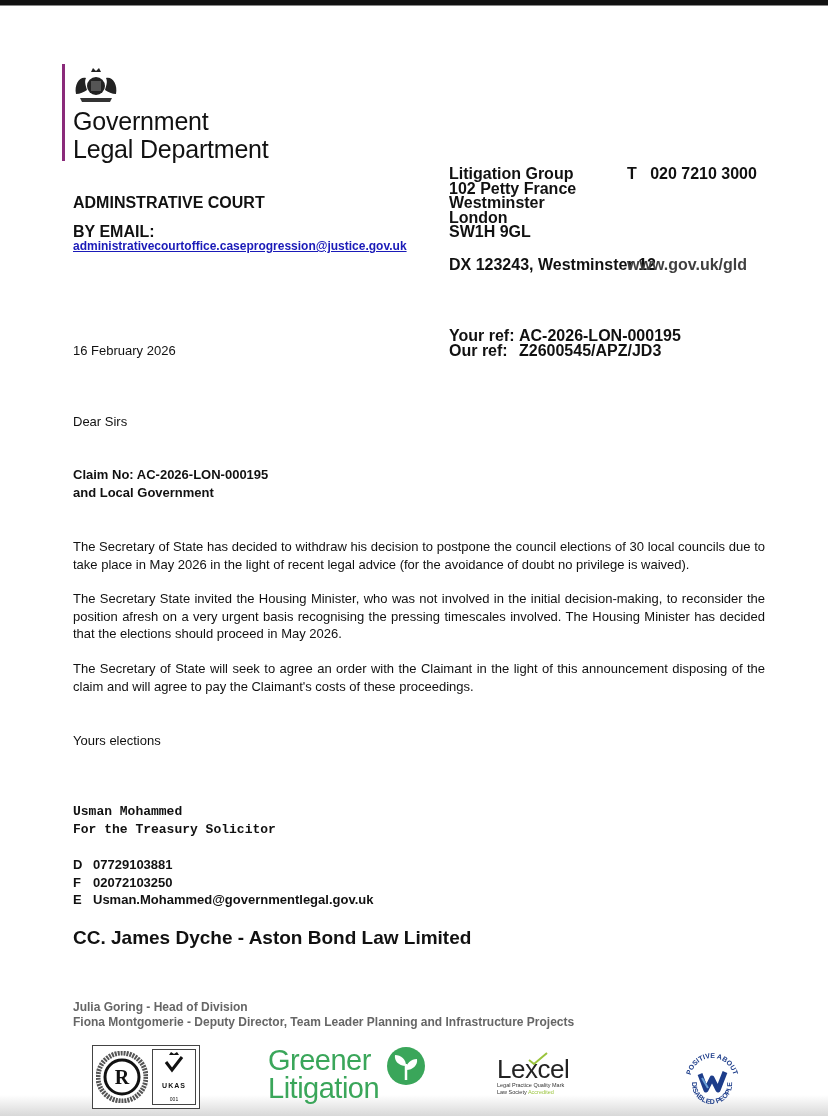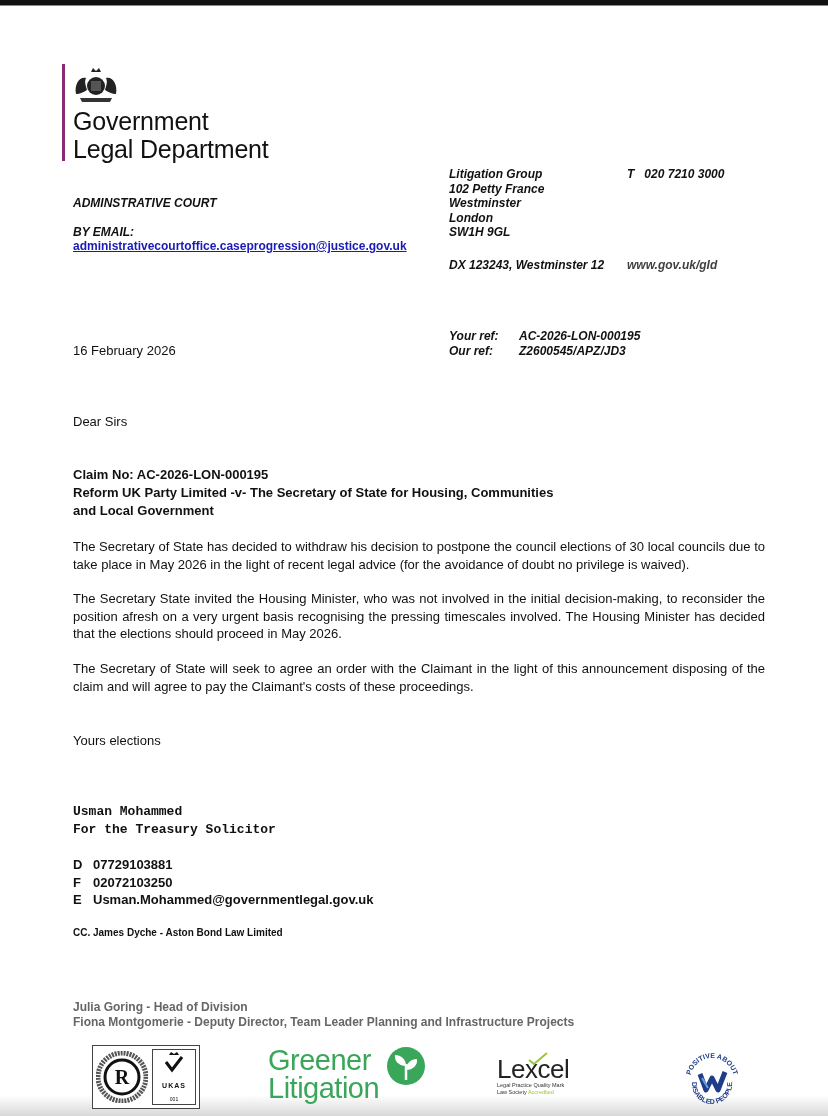--- a/index.html
+++ b/index.html
@@ -4,21 +4,21 @@
 <style>
   * { box-sizing: border-box; margin: 0; padding: 0; }
   html, body { width: 828px; height: 1116px; overflow: hidden; background: #ffffff; }
   body { font-family: "Liberation Sans", sans-serif; color: #111; position: relative; }
   .topbar { position: absolute; left: 0; top: 0; width: 828px; height: 6px; background: #111; border-bottom: 1px solid #888; }
   .abs { position: absolute; }
   .logo-bar { left: 62px; top: 64px; width: 3px; height: 97px; background: #8a2a7a; }
   .crest { left: 72px; top: 64px; width: 48px; height: 40px; }
   .logo-text { left: 73px; top: 107px; font-size: 25px; line-height: 28px; color: #111; letter-spacing: -0.2px; }
   .bold { font-weight: bold; }
-  .small { font-size: 12px; line-height: 14.5px; font-style: italic; }
+  .small { font-size: 16px; line-height: 14.5px; }
   .body-text { font-size: 13px; line-height: 17.5px; text-align: justify; }
   .purple { color: #404040; font-weight: bold; }
   .link { color: #1a1ab8; text-decoration: underline; font-weight: bold; font-size: 12px; }
   .grey { color: #666; font-weight: bold; font-size: 12px; line-height: 15px; }
   .row { display: flex; }
   .lbl { width: 20px; display: inline-block; }
   .footer-fade { position: absolute; left: 0; top: 1095px; width: 828px; height: 21px; background: linear-gradient(#fff, #d8d8d8); }
 </style>
 </head>
 <body>
@@ -65,40 +65,39 @@
       <span style="width:70px">Our ref:</span>
       <span>Z2600545/APZ/JD3</span>
     </div>
 </div>
 
 <div class="abs" style="left:73px; top:343px; font-size:13px;">16 February 2026</div>
 <div class="abs" style="left:73px; top:414px; font-size:13px;">Dear Sirs</div>
 
 <div class="abs bold" style="left:73px; top:466px; font-size:13px; line-height:18px;">
   <div>Claim No: AC-2026-LON-000195</div>
-  <div>Reform UK Party Limited -v- The Secretary of State for Housing, Communities</div>
   <div>and Local Government</div>
 </div>
 
 <div class="abs body-text" style="left:73px; top:538px; width:692px;">The Secretary of State has decided to withdraw his decision to postpone the council elections of 30 local councils due to take place in May 2026 in the light of recent legal advice (for the avoidance of doubt no privilege is waived).</div>
 <div class="abs body-text" style="left:73px; top:590px; width:692px;">The Secretary State invited the Housing Minister, who was not involved in the initial decision-making, to reconsider the position afresh on a very urgent basis recognising the pressing timescales involved. The Housing Minister has decided that the elections should proceed in May 2026.</div>
 <div class="abs body-text" style="left:73px; top:660px; width:692px;">The Secretary of State will seek to agree an order with the Claimant in the light of this announcement disposing of the claim and will agree to pay the Claimant's costs of these proceedings.</div>
 
 <div class="abs" style="left:73px; top:733px; font-size:13px;">Yours elections</div>
 
 <div class="abs bold" style="left:73px; top:803px; font-size:13px; line-height:17.5px;font-family:Liberation Mono, monospace;">
   <div>Usman Mohammed</div>
   <div>For the Treasury Solicitor</div>
 </div>
 <div class="abs bold" style="left:73px; top:856px; font-size:13px; line-height:17.5px;">
   <div><span class="lbl">D</span><span>07729103881</span></div>
   <div><span class="lbl">F</span><span>02072103250</span></div>
   <div><span class="lbl">E</span><a>Usman.Mohammed@governmentlegal.gov.uk</a></div>
 </div>
-<div class="abs bold" style="left:73px; top:927px; font-size:10px;">CC. James Dyche - Aston Bond Law Limited</div>
+<div class="abs bold" style="left:73px; top:927px; font-size:19px;">CC. James Dyche - Aston Bond Law Limited</div>
 
 <div class="abs grey" style="left:73px; top:1000px;">Julia Goring - Head of Division</div>
 <div class="abs grey" style="left:73px; top:1015px;text-align:right;">Fiona Montgomerie - Deputy Director, Team Leader Planning and Infrastructure Projects</div>
 
 <div class="footer-fade"></div>
 
 <div class="abs" style="left:92px; top:1045px; width:108px; height:64px; border:1px solid #444; display:flex; align-items:center; gap:4px; padding:3px; background:#fff;">
   <svg width="52" height="52" viewBox="0 0 52 52">
     <circle cx="26" cy="26" r="24" fill="none" stroke="#555" stroke-width="5" stroke-dasharray="2 1"></circle>
     <circle cx="26" cy="26" r="17" fill="#fff" stroke="#111" stroke-width="3"></circle>

